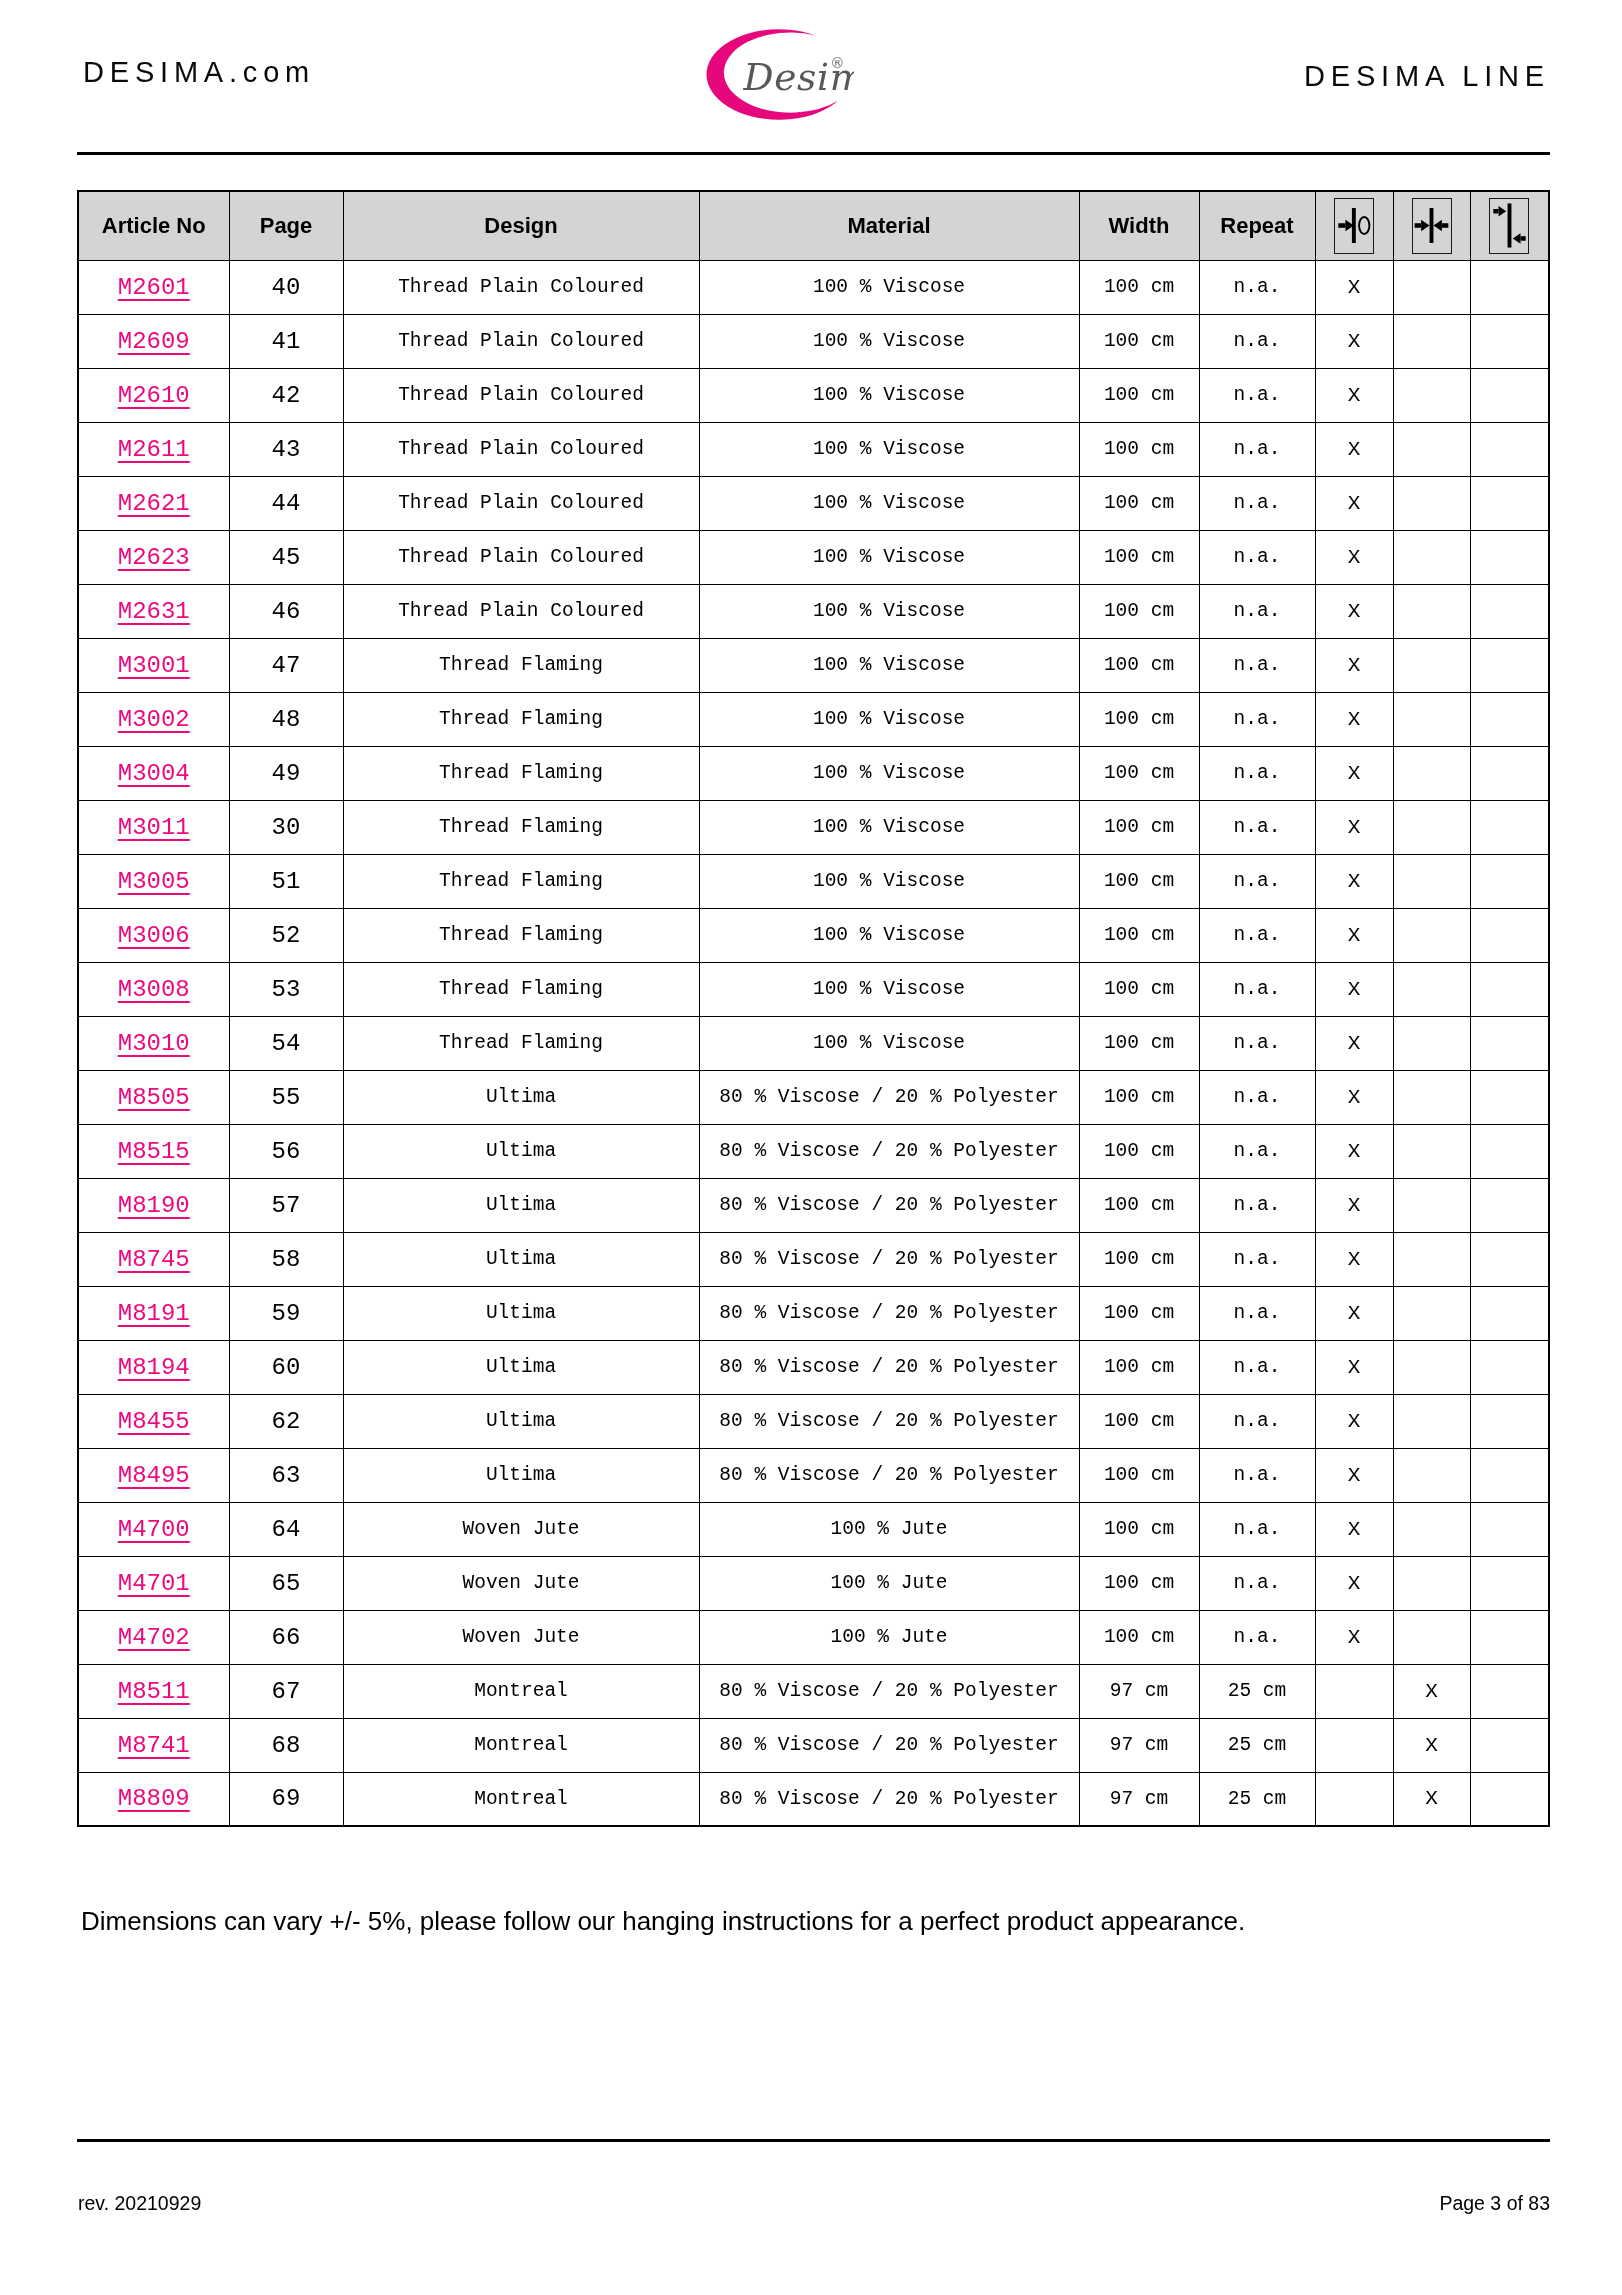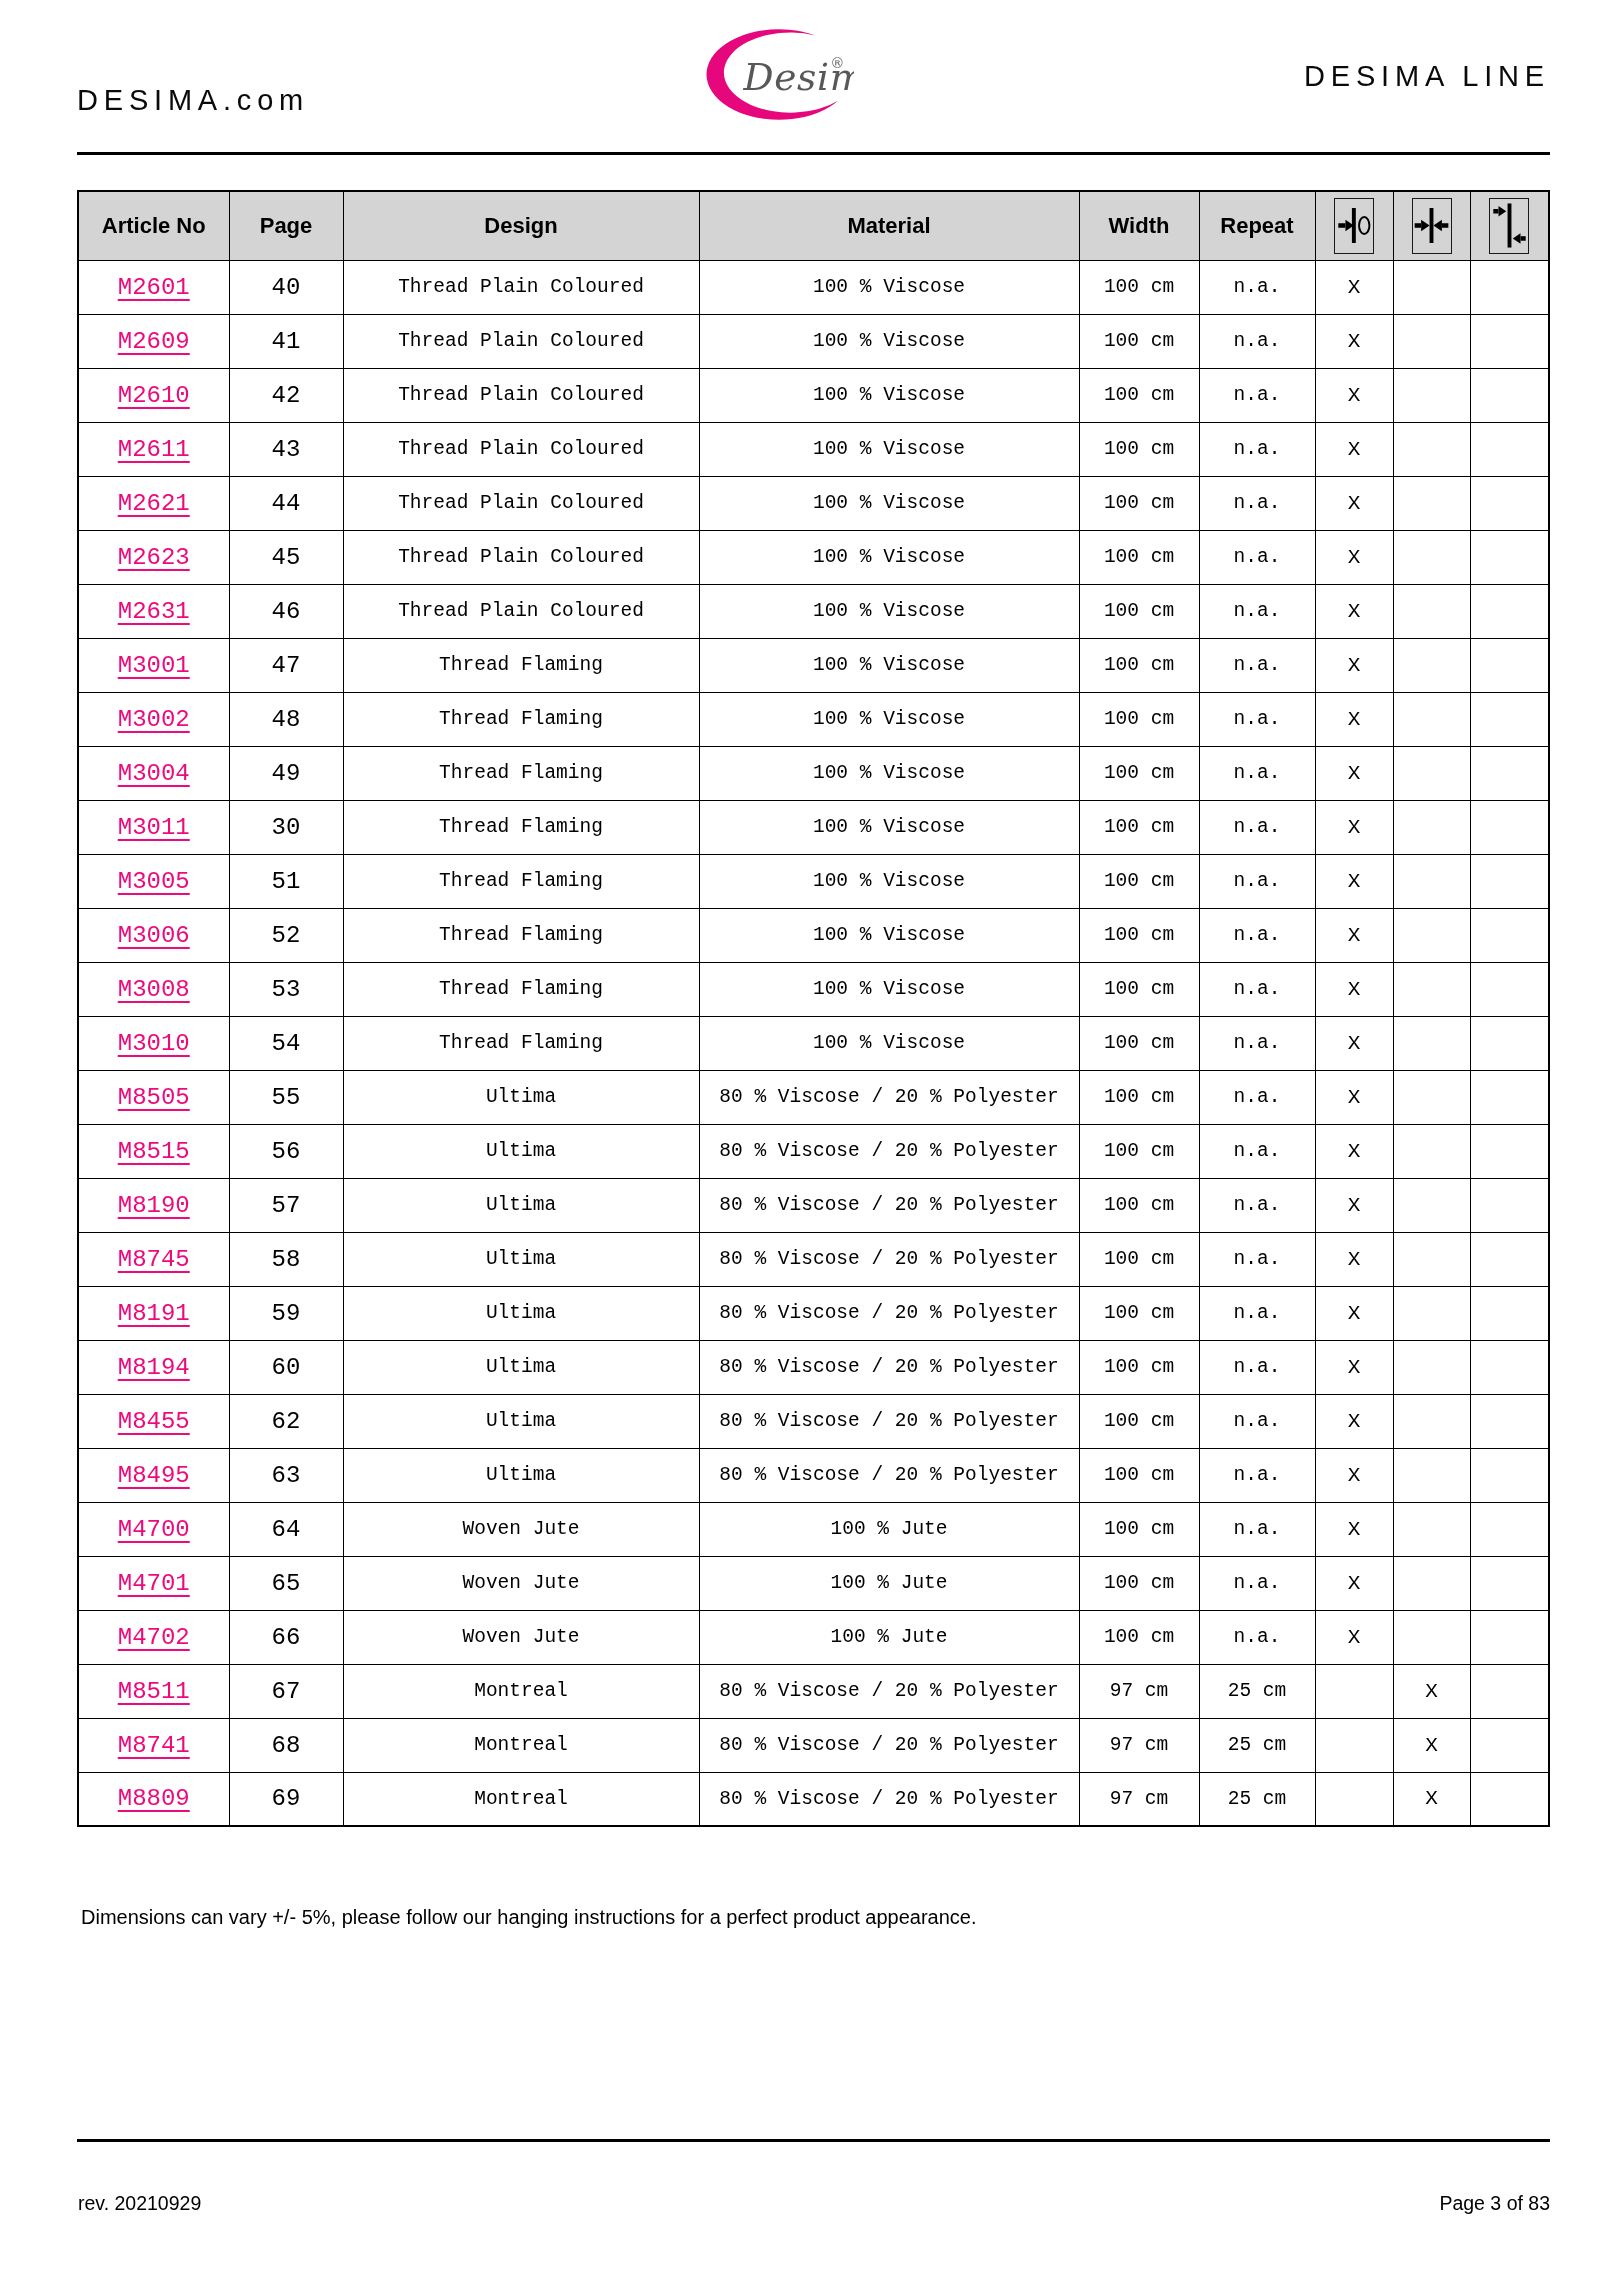--- a/index.html
+++ b/index.html
@@ -5,21 +5,21 @@
   html,body{margin:0;padding:0;}
   body{
     width:1623px;height:2295px;position:relative;background:#ffffff;
     font-family:"Liberation Sans", sans-serif;color:#000;
   }
   
   .brand{
     position:absolute;font-size:29px;letter-spacing:5.8px;color:#0a0a0a;
     font-weight:400;white-space:nowrap;
   }
-  .brand-left{left:77px;top:56px;margin-top:28px;}
+  .brand-left{left:83px;top:56px;}
   .brand-right{right:73px;top:60px;}
   .logo{position:absolute;left:703px;top:27px;width:151px;height:97px;}
   .hrule{position:absolute;left:77px;width:1473px;height:2.6px;background:#000;}
   .rule-top{top:152px;}
   .rule-bottom{top:2139px;}
 
   
   table.catalog{
     position:absolute;left:77px;top:190px;width:1473px;
     border-collapse:collapse;table-layout:fixed;
@@ -48,21 +48,21 @@
     cursor:pointer;
   }
   .match-icon-box{
     width:40px;height:56px;border:1.3px solid #1a1a1a;margin:0 auto;
     display:flex;align-items:center;justify-content:center;box-sizing:border-box;
   }
   .match-icon-box svg{display:block;}
 
   
   .note{
-    position:absolute;left:81px;top:1906px;font-size:20px;color:#000;
+    position:absolute;left:81px;top:1906px;font-size:26px;color:#000;
     white-space:nowrap;
   }
   .footer-text{position:absolute;top:2192px;font-size:19.5px;color:#000;}
   .footer-left{left:78px;}
   .footer-right{right:73px;text-align:right;}
 </style>
 </head>
 <body>
 
 <div class="brand brand-left">DESIMA.com</div>

